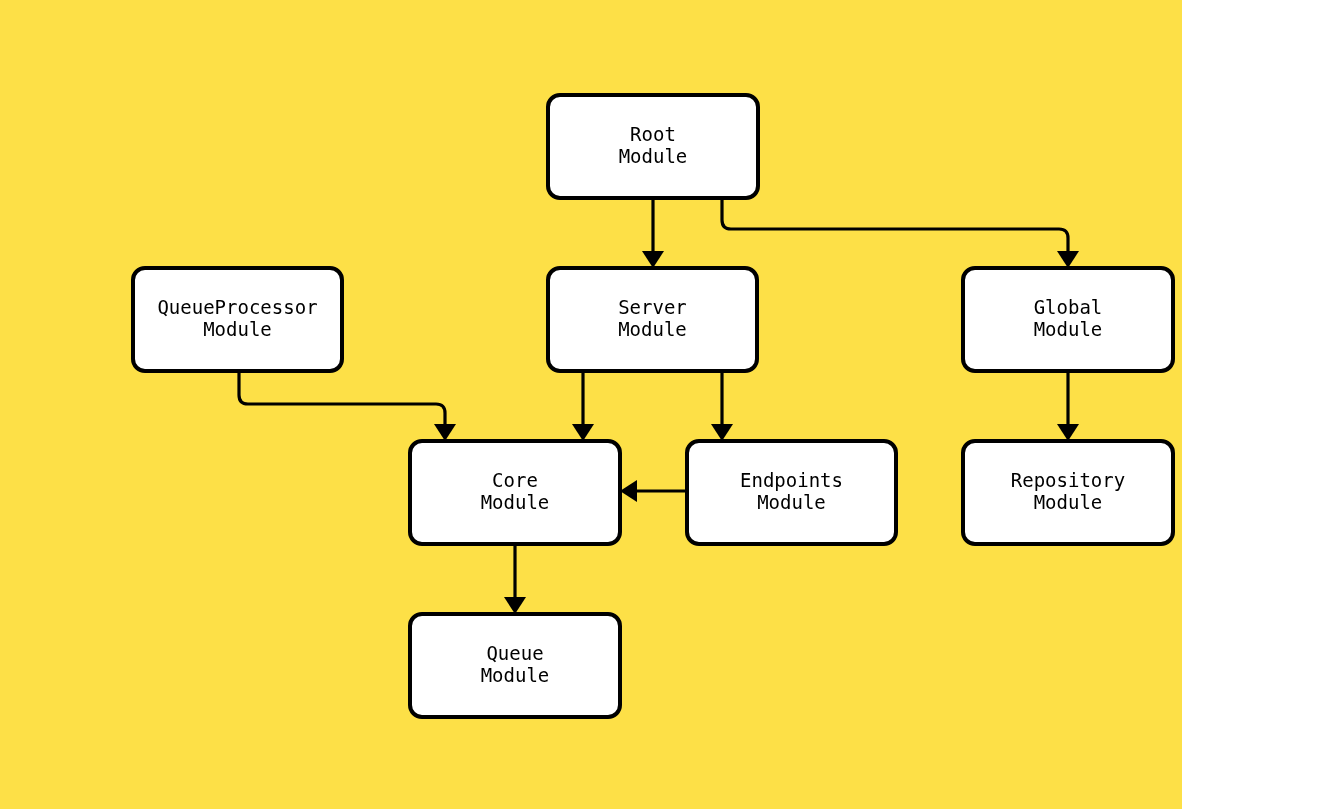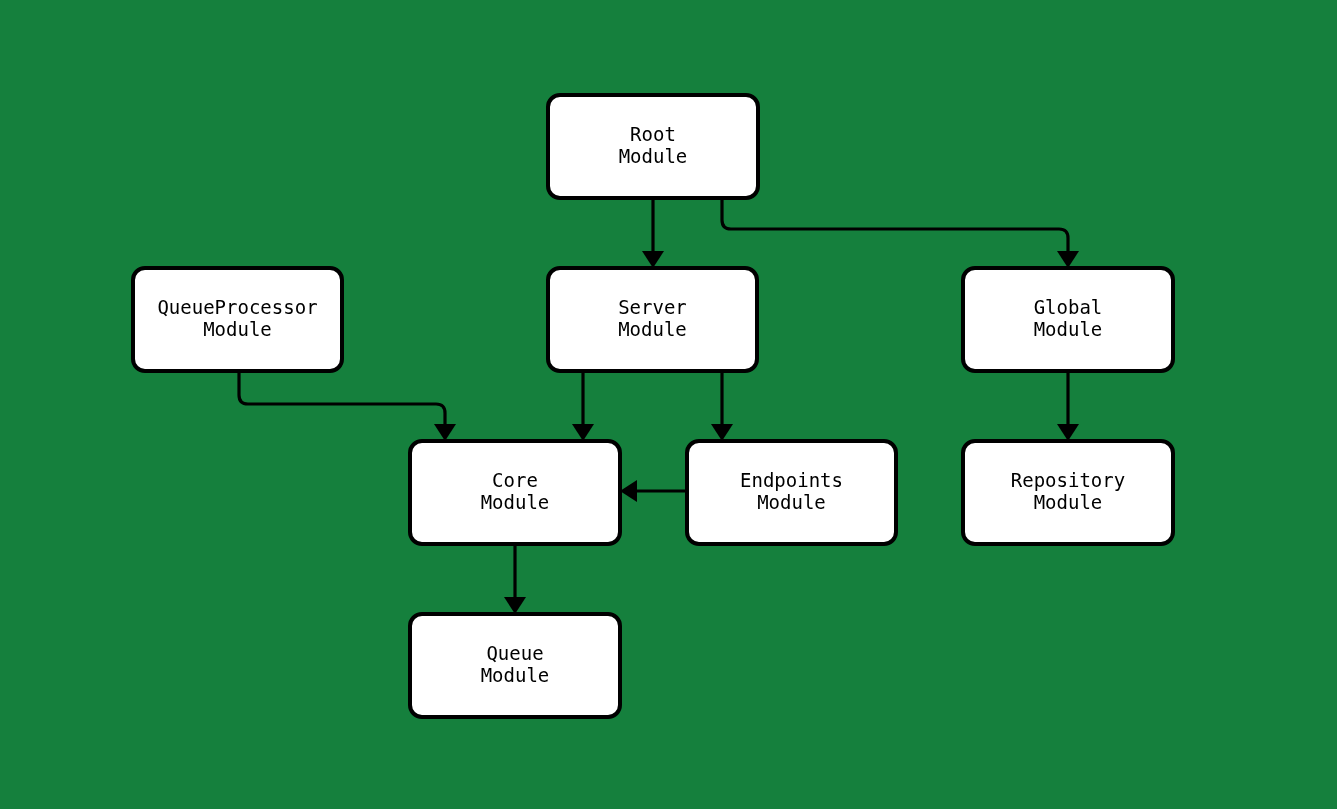--- a/index.html
+++ b/index.html
@@ -6,23 +6,23 @@
   html, body {
     margin: 0;
     padding: 0;
     background: #ffffff;
   }
   body {
     font-family: "DejaVu Sans Mono", "Liberation Mono", monospace;
   }
   #diagram-root {
     position: relative;
-    width: 1337px;
+    width: 1182px;
     height: 809px;
-    background: #15803d;
+    background: #fde047;
     overflow: hidden;
   }
   svg#graph {
     display: block;
     width: 1337px;
     height: 809px;
   }
   .node-box {
     fill: #ffffff;
     stroke: #000000;

